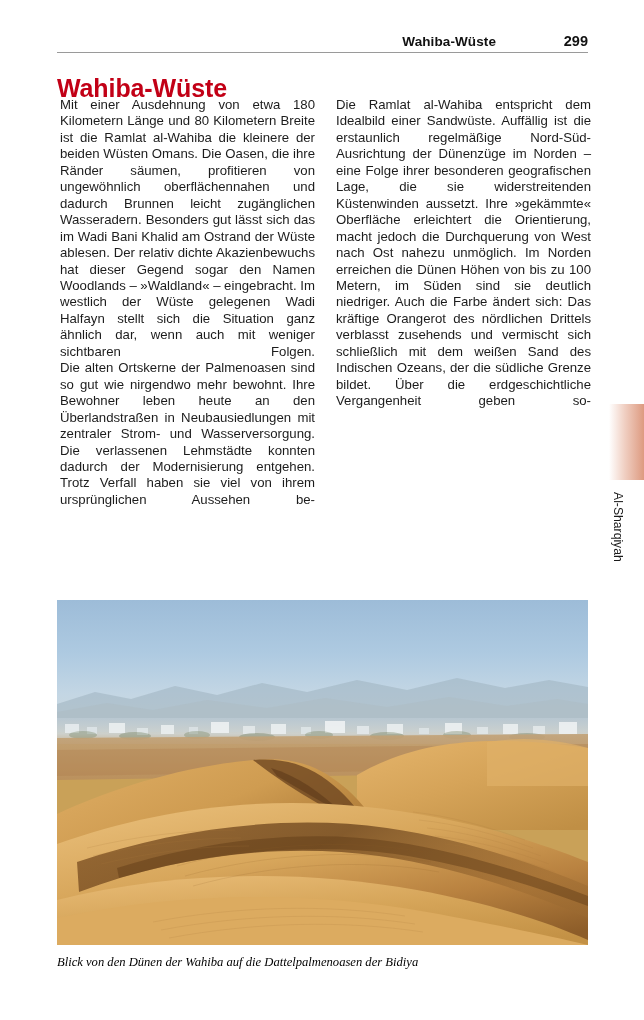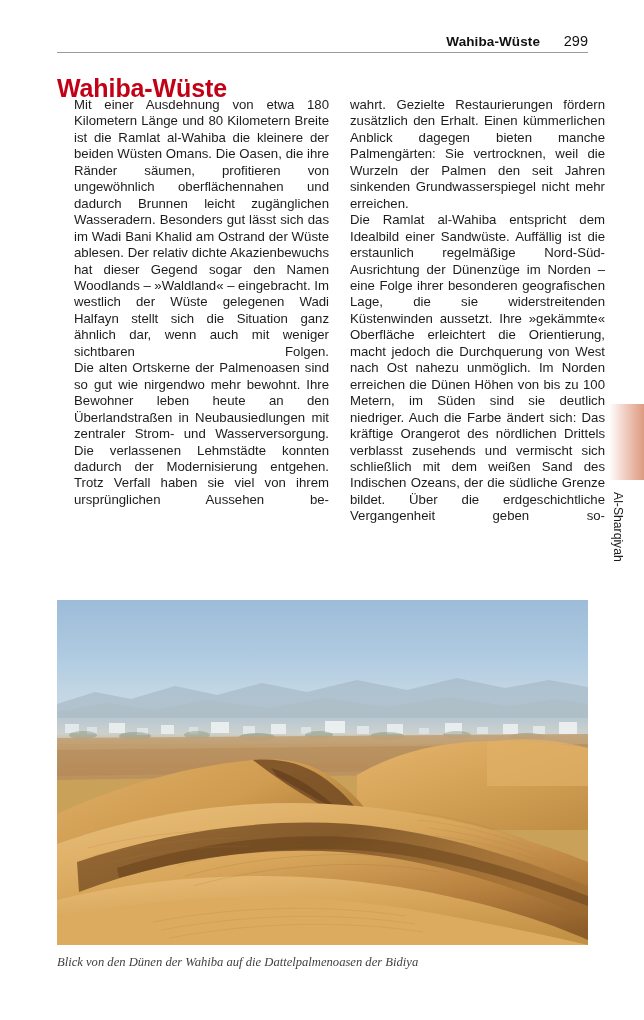--- a/index.html
+++ b/index.html
@@ -37,25 +37,26 @@
   }
   .header-title {
     font-size: 13.5px;
     font-weight: bold;
     color: #111111;
     letter-spacing: .1px;
     line-height: 1;
   }
   .header-folio {
     font-size: 14.5px;
-    font-weight: normal;
+    font-weight: bold;
     color: #111111;
     line-height: 1;
     min-width: 26px;
     text-align: right;
+    margin-left: 44px;
   }
   .header-rule {
     position: absolute;
     left: 57px;
     top: 52px;
     width: 531px;
     height: 1px;
     background: #9a9a9a;
   }
 
@@ -68,21 +69,21 @@
     font-size: 25px;
     font-weight: bold;
     color: #c20016;
     letter-spacing: -0.1px;
     line-height: 1.1;
   }
 
   
   .columns {
     position: absolute;
-    left: 74px;
+    left: 60px;
     top: 97px;
     width: 531px;
     display: flex;
     gap: 21px;
   }
   .col {
     width: 255px;
   }
   .col p {
     margin: 0;
@@ -113,21 +114,21 @@
   
   .caption {
     position: absolute;
     left: 57px;
     top: 955px;
     width: 531px;
     font-family: "Liberation Serif", serif;
     font-style: italic;
     font-size: 12.6px;
     line-height: 15px;
-    color: #404040;
+    color: #000000;
   }
 
   
   .thumb-tab {
     position: absolute;
     left: 609px;
     top: 404px;
     width: 35px;
     height: 76px;
     background: linear-gradient(to right, #ffffff 0%, #f0cfc2 45%, #dd9a80 100%);
@@ -166,21 +167,20 @@
   <div class="header-rule"></div>
 
   <h1 class="chapter-title">Wahiba-Wüste</h1>
 
   <div class="columns">
     <div class="col">
       <p class="last-line-full">Mit einer Ausdehnung von etwa 180 Kilometern Länge und 80 Kilometern Breite ist die Ramlat al-Wahiba die kleinere der beiden Wüsten Omans. Die Oasen, die ihre Ränder säumen, profitieren von ungewöhnlich oberflächennahen und dadurch Brunnen leicht zugänglichen Wasseradern. Besonders gut lässt sich das im Wadi Bani Khalid am Ostrand der Wüste ablesen. Der relativ dichte Akazienbewuchs hat dieser Gegend sogar den Namen Woodlands – »Waldland« – eingebracht. Im westlich der Wüste gelegenen Wadi Halfayn stellt sich die Situation ganz ähnlich dar, wenn auch mit weniger sichtbaren Folgen.</p>
       <p class="last-line-full">Die alten Ortskerne der Palmenoasen sind so gut wie nirgendwo mehr bewohnt. Ihre Bewohner leben heute an den Überlandstraßen in Neubausiedlungen mit zentraler Strom- und Wasserversorgung. Die verlassenen Lehmstädte konnten dadurch der Modernisierung entgehen. Trotz Verfall haben sie viel von ihrem ursprünglichen Aussehen be-</p>
     </div>
     <div class="col">
-      <p class="last-line-full">wahrt. Gezielte Restaurierungen fördern zusätzlich den Erhalt. Einen kümmerlichen Anblick dagegen bieten manche Palmengärten: Sie vertrocknen, weil die Wurzeln der Palmen den seit Jahren sinkenden Grundwasserspiegel nicht mehr erreichen.</p>
       <p class="last-line-full">Die Ramlat al-Wahiba entspricht dem Idealbild einer Sandwüste. Auffällig ist die erstaunlich regelmäßige Nord-Süd-Ausrichtung der Dünenzüge im Norden – eine Folge ihrer besonderen geografischen Lage, die sie widerstreitenden Küstenwinden aussetzt. Ihre »gekämmte« Oberfläche erleichtert die Orientierung, macht jedoch die Durchquerung von West nach Ost nahezu unmöglich. Im Norden erreichen die Dünen Höhen von bis zu 100 Metern, im Süden sind sie deutlich niedriger. Auch die Farbe ändert sich: Das kräftige Orangerot des nördlichen Drittels verblasst zusehends und vermischt sich schließlich mit dem weißen Sand des Indischen Ozeans, der die südliche Grenze bildet. Über die erdgeschichtliche Vergangenheit geben so-</p>
     </div>
   </div>
 
   <div class="photo">
     <svg viewBox="0 0 531 345" preserveAspectRatio="none">
       <defs>
         <linearGradient id="sky" x1="0" y1="0" x2="0" y2="1">
           <stop offset="0%" stop-color="#9dbcd8"></stop>
           <stop offset="45%" stop-color="#aecae1"></stop>

